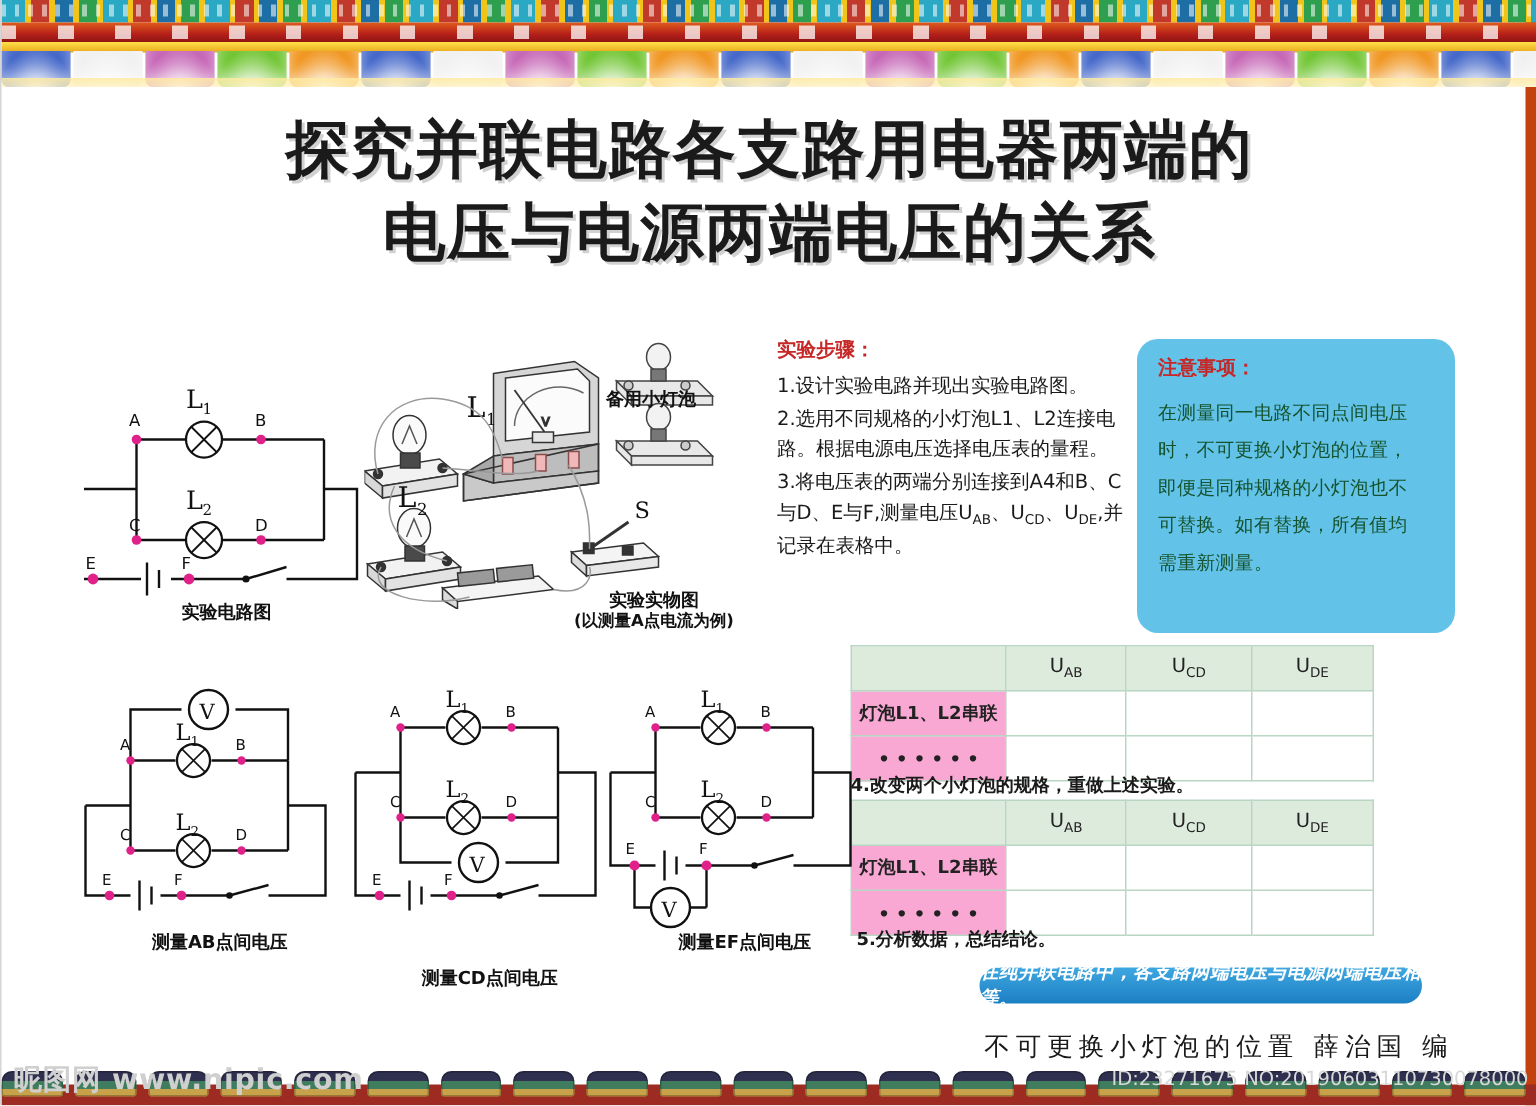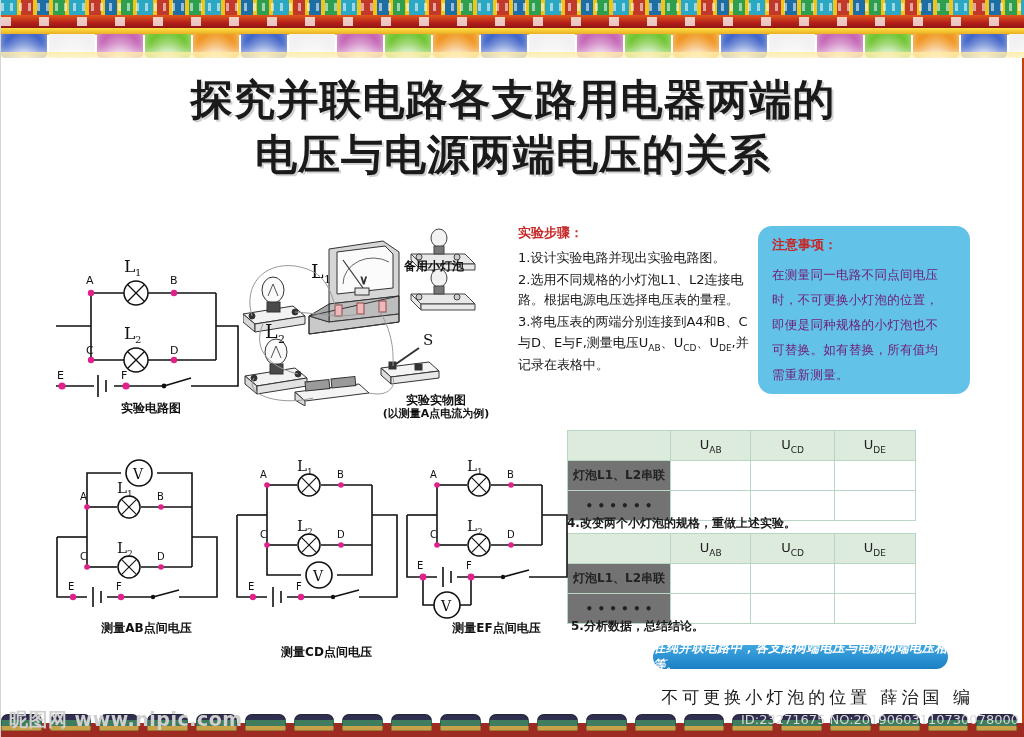--- a/index.html
+++ b/index.html
@@ -1,19 +1,19 @@
 <!DOCTYPE html>
 <html><head>
 <meta charset="utf-8">
 <style>
   html,body{margin:0;padding:0;background:#fff;}
   body{width:1024px;height:737px;overflow:hidden;
        font-family:"DejaVu Sans","Liberation Sans",sans-serif;}
   .poster{position:relative;width:1024px;height:737px;background:#ffffff;
-          border-left:1px solid #d5d5d5;border-right:2px solid #c2410c;box-sizing:border-box;}
+          border-left:1px solid #d5d5d5;border-right:7px solid #c2410c;box-sizing:border-box;}
 
   
   .top-border{position:absolute;left:0;top:0;width:1024px;height:58px;overflow:hidden;}
   .band-a{position:absolute;left:0;top:0;width:1024px;height:15px;
     background:repeating-linear-gradient(90deg,
       #2aa8c4 0px,#2aa8c4 16px,
       #f0c419 16px,#f0c419 20px,
       #c0392b 20px,#c0392b 32px,
       #f0c419 32px,#f0c419 36px,
       #1c6ea4 36px,#1c6ea4 48px,
@@ -55,30 +55,30 @@
   .cap{position:absolute;text-align:center;font-size:12px;color:#111;font-weight:bold;}
   svg{display:block;}
 
   
   .steps{position:absolute;left:517;top:224px;width:232px;}
   .steps-h{color:#c62828;font-weight:bold;font-size:13px;margin-bottom:6px;}
   .steps p{margin:0 0 2px 0;font-size:13px;color:#1a1a1a;line-height:1.55;}
   .sub{font-size:9px;vertical-align:sub;}
 
   
-  .notice{position:absolute;left:757px;top:226px;width:212px;height:168px;
+  .notice{position:absolute;left:757px;top:226px;width:212px;height:196px;
           background:#63c2e8;border-radius:14px;padding:10px 14px;box-sizing:border-box;}
   .notice-h{color:#c62828;font-weight:bold;font-size:13px;margin-bottom:8px;}
-  .notice p{margin:0;font-size:12.5px;color:#701a75;line-height:2.0;letter-spacing:.3px;}
+  .notice p{margin:0;font-size:12.5px;color:#14532d;line-height:2.0;letter-spacing:.3px;}
 
   
   .tbl{position:absolute;border-collapse:collapse;width:349px;font-size:12px;}
   .tbl td,.tbl th{border:1px solid #b9d6c4;height:27px;text-align:center;color:#222;font-weight:normal;}
   .tbl th{background:#dcebdc;font-size:13px;}
-  .tbl td.lbl{background:#737373;width:100px;font-size:12px;font-weight:bold;}
+  .tbl td.lbl{background:#f9a8d4;width:100px;font-size:12px;font-weight:bold;}
   .tbl td.blank{background:#ffffff;}
   .tbl th.corner{background:#dcebdc;width:100px;}
 
   .note4{position:absolute;left:566px;top:515px;font-size:12px;font-weight:bold;color:#1a1a1a;}
   .note5{position:absolute;left:570px;top:618px;font-size:12px;font-weight:bold;color:#1a1a1a;}
 
   .conclusion{position:absolute;left:652px;top:645px;width:295px;height:24px;
     background:linear-gradient(180deg,#3ea7e0,#1c7fc4);border-radius:13px;
     color:#fff;font-size:12.5px;font-weight:bold;display:flex;align-items:center;
     justify-content:center;letter-spacing:.3px;font-style:italic;}

